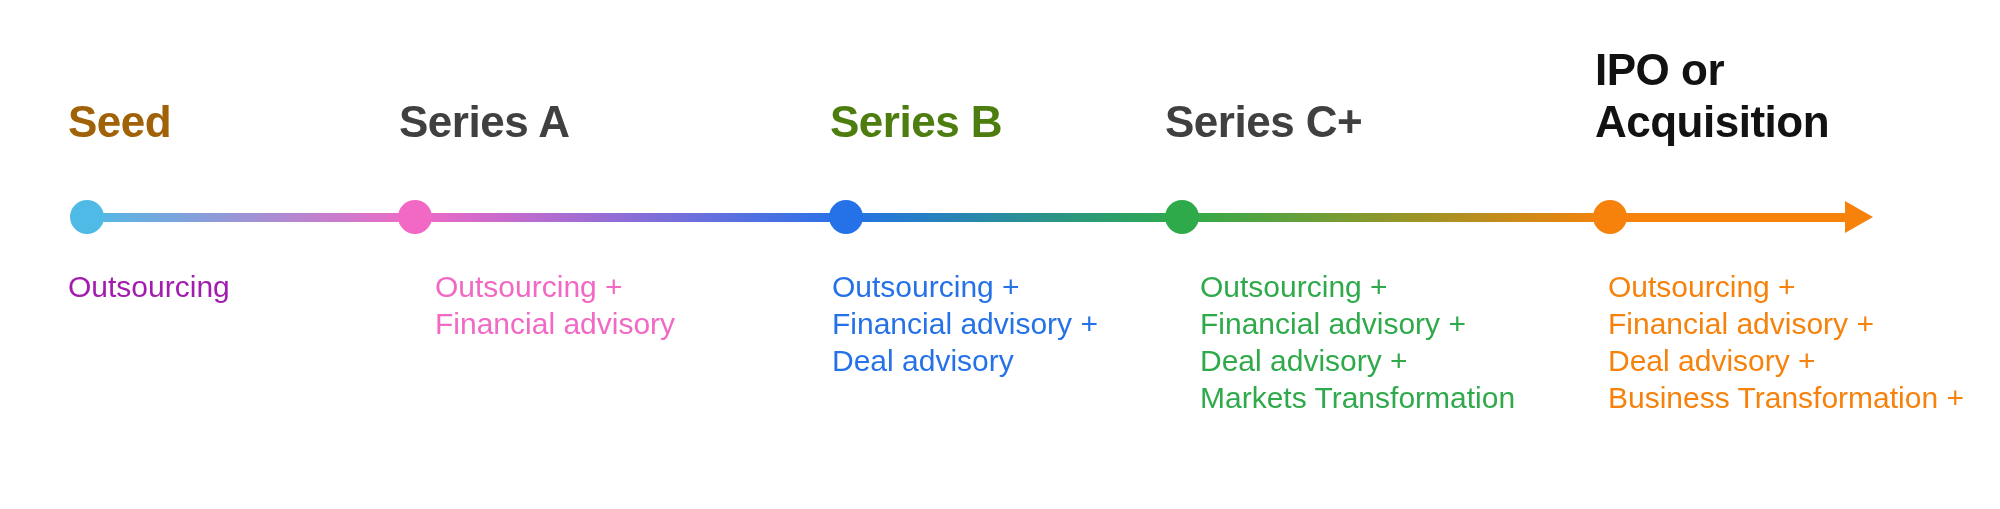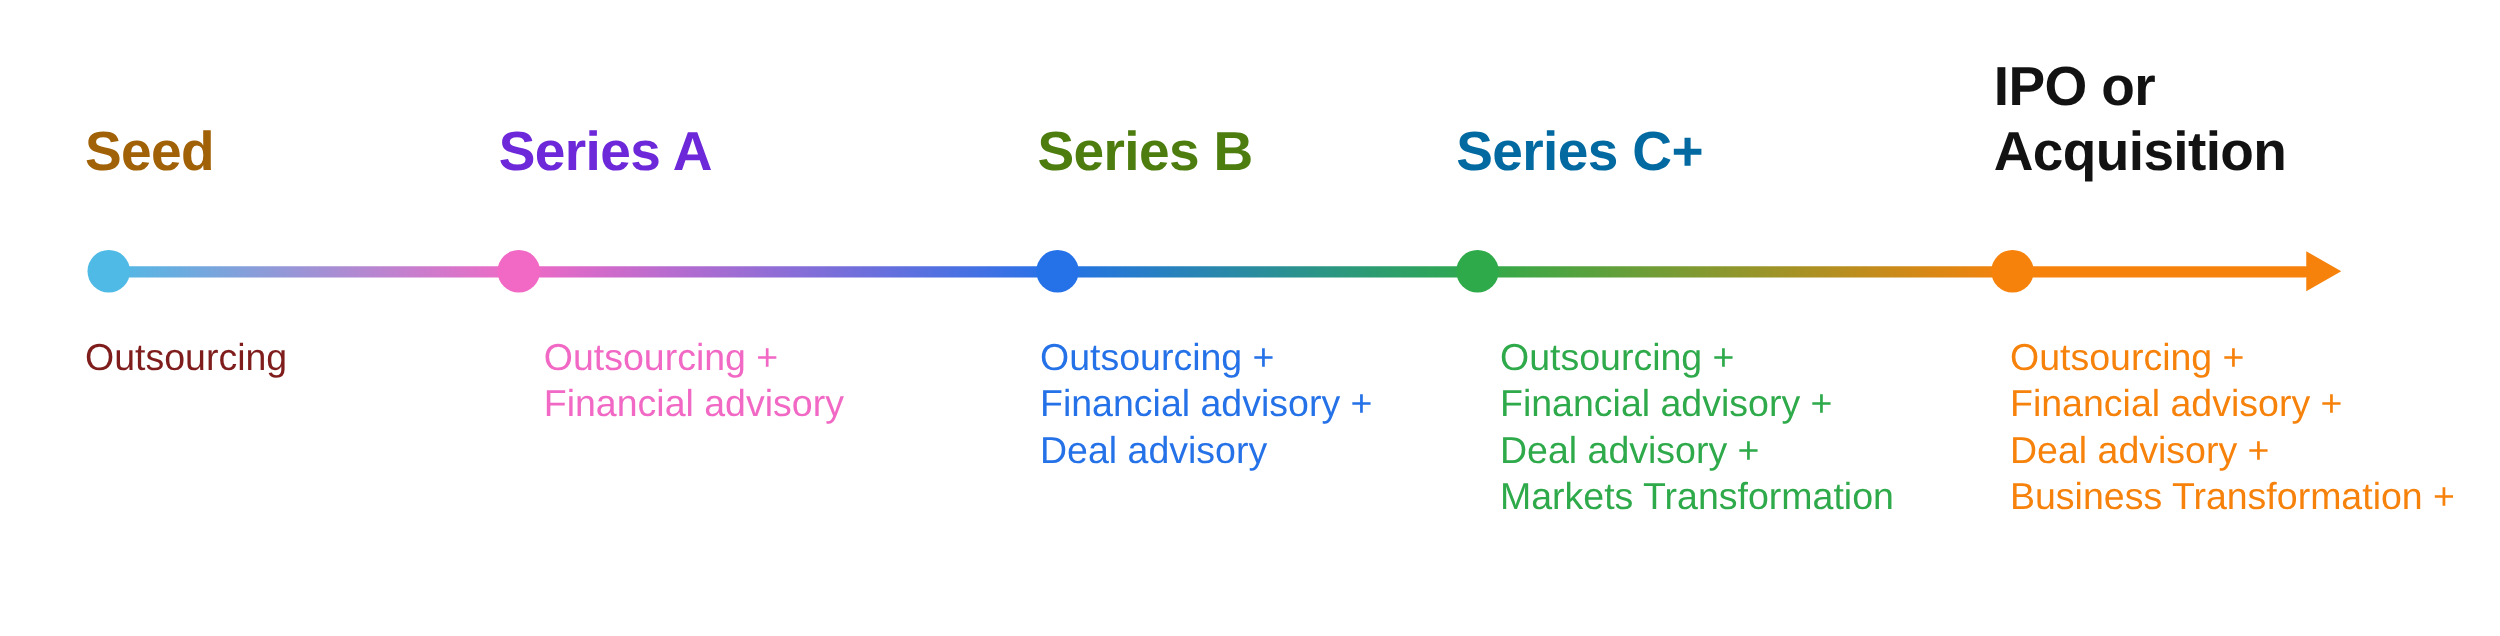--- a/index.html
+++ b/index.html
@@ -62,35 +62,35 @@
     line-height: 37px;
     white-space: nowrap;
   }
 </style>
 </head>
 <body>
 
 <div class="canvas">
 
   <div class="stage-title" style="left: 68px; color: #a16207;">Seed</div>
-  <div class="stage-title" style="left: 399px; color: #6d28d9;">Series A</div>
+  <div class="stage-title" style="left: 399px; color: #404040;">Series A</div>
   <div class="stage-title" style="left: 830px; color: #4d7c0f;">Series B</div>
-  <div class="stage-title" style="left: 1165px; color: #0369a1;">Series C+</div>
+  <div class="stage-title" style="left: 1165px; color: #404040;">Series C+</div>
   <div class="stage-title wrap" style="left: 1595px; color: rgb(18, 18, 18);">IPO or Acquisition</div>
 
   <div class="timeline-line" style="background: linear-gradient(90deg, rgb(79, 186, 229) 0%, rgb(241, 105, 197) 18.6%, rgb(37, 114, 232) 43.1%, rgb(47, 170, 75) 62.2%, rgb(246, 130, 12) 86.4%, rgb(246, 130, 12) 100%);"></div>
   <div class="arrowhead" style="border-left-color: rgb(246, 130, 12);"></div>
 
   <div class="dot" style="left: 70px; background: rgb(79, 186, 229);"></div>
   <div class="dot" style="left: 398px; background: rgb(241, 105, 197);"></div>
   <div class="dot" style="left: 829px; background: rgb(37, 114, 232);"></div>
   <div class="dot" style="left: 1165px; background: rgb(47, 170, 75);"></div>
   <div class="dot" style="left: 1593px; background: rgb(246, 130, 12);"></div>
 
-  <div class="services" style="left: 68px; color: #7f1d1d;">
+  <div class="services" style="left: 68px; color: #a21caf;">
     <div>Outsourcing</div>
   </div>
 
   <div class="services" style="left: 435px; color: rgb(241, 105, 197);">
     <div>Outsourcing +</div>
     <div>Financial advisory</div>
   </div>
 
   <div class="services" style="left: 832px; color: rgb(37, 114, 232);">
     <div>Outsourcing +</div>

